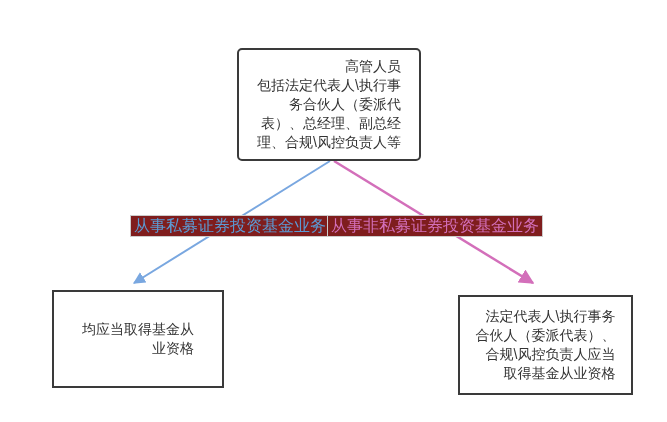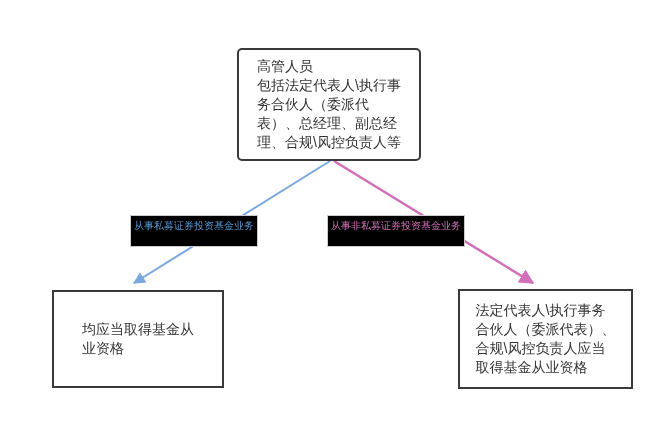--- a/index.html
+++ b/index.html
@@ -19,47 +19,47 @@
     left: 0; top: 0;
     width: 667px; height: 422px;
   }
   .node {
     position: absolute;
     background: #ffffff;
     border: 2px solid #3a3a3a;
     color: #333333;
     font-size: 14px;
     line-height: 19px;
-    text-align: left;
+    text-align: right;
     white-space: pre-line;
     display: flex;
     align-items: center;
     justify-content: center;
   }
   .node-top {
     left: 237px; top: 48px;
     width: 184px; height: 113px;
     border-radius: 5px;
   }
   .node-left {
     left: 52px; top: 290px;
     width: 172px; height: 98px;
   }
   .node-right {
-    left: 458px; top: 289px;
+    left: 458px; top: 295px;
     width: 175px; height: 100px;
   }
   .edge-label {
     position: absolute;
     top: 215px;
-    height: 32px;
+    height: 22px;
     line-height: 20px;
-    background: #000000;
+    background: #7f1d1d;
     border: 1px solid #cccccc;
-    font-size: 10px;
+    font-size: 16px;
     padding: 0 3px;
     white-space: nowrap;
   }
   .edge-label-left { left: 130px; }
   .edge-label-right { left: 327px; }
 </style>
 </head>
 <body>
 
 <div class="canvas">

